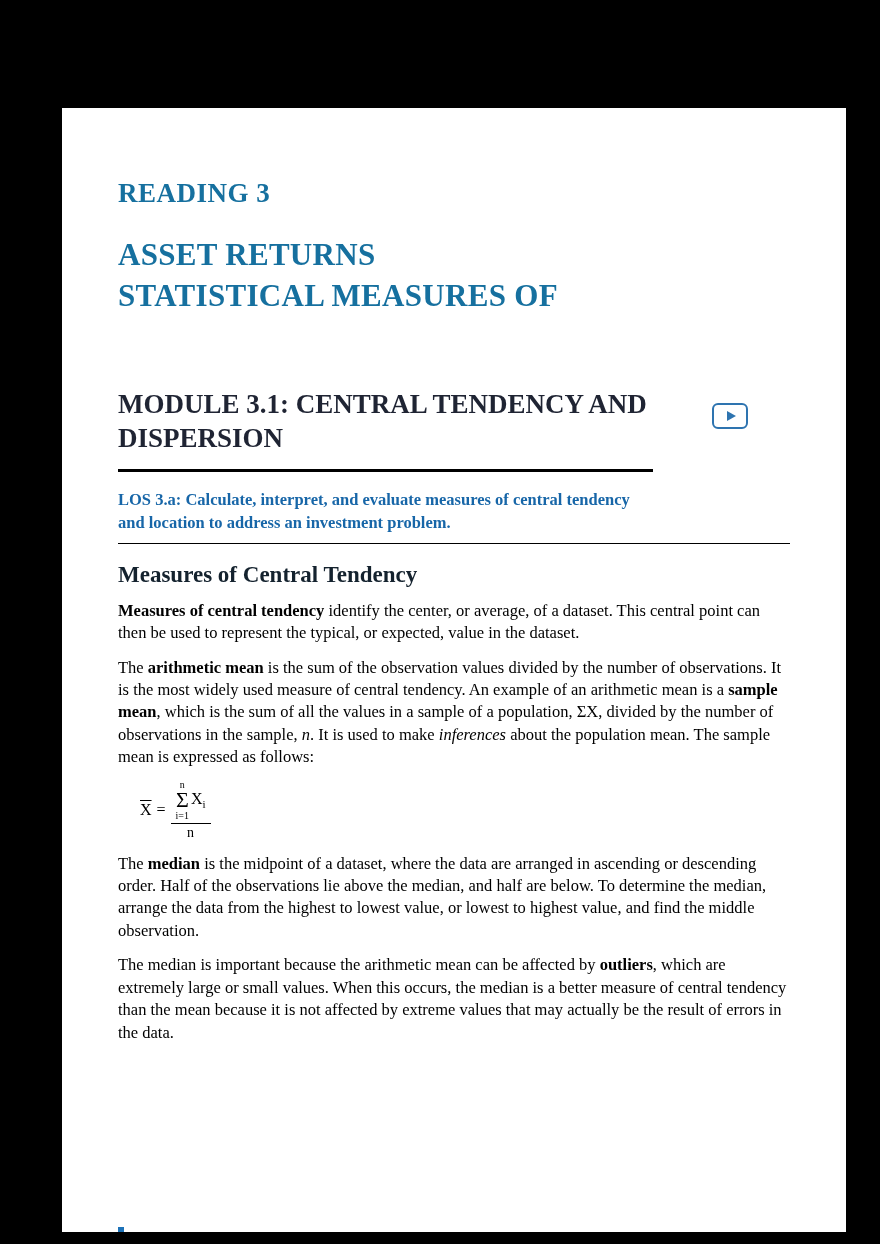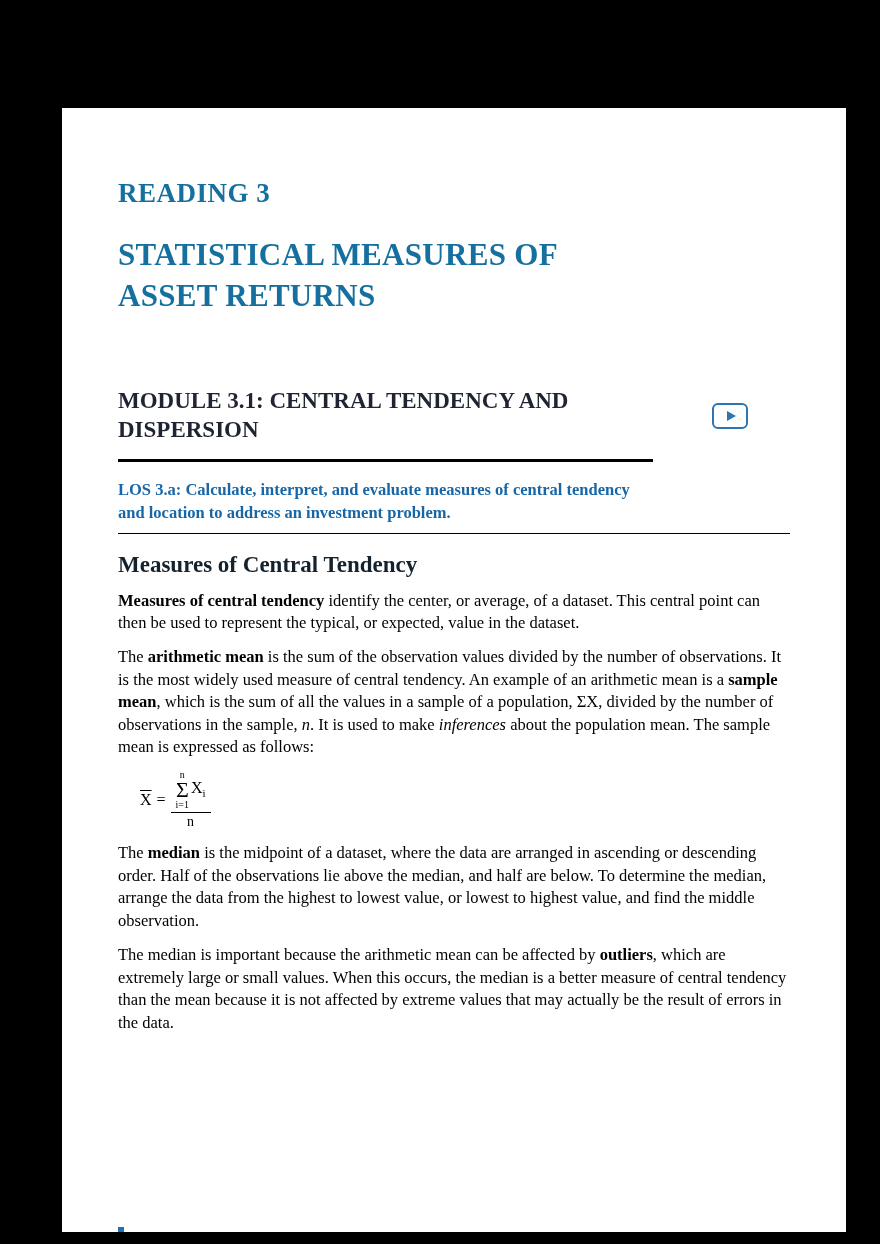--- a/index.html
+++ b/index.html
@@ -36,21 +36,21 @@
   }
   .main-title{
     margin:26px 0 0;font-size:31px;line-height:1.32;
     font-weight:bold;color:var(--title-blue);letter-spacing:.3px;
   }
   .main-title .line{display:block;}
 
   .module-row{display:flex;justify-content:space-between;margin-top:70px;}
   .module-left{width:535px;}
   .module-heading{
-    margin:0;font-size:23px;line-height:1.26;
+    margin:0;font-size:27px;line-height:1.26;
     font-weight:bold;color:var(--module-dark);
   }
   .rule-thick{border-top:3px solid #000;margin-top:14px;}
   .los{
     margin:16px 0 0;font-size:16.5px;line-height:1.42;
     font-weight:bold;color:var(--los-blue);
   }
   .module-right{
     width:120px;display:flex;flex-direction:column;
     align-items:center;padding-top:16px;flex-shrink:0;
@@ -116,22 +116,22 @@
 </style>
 </head>
 <body>
 
 <div class="page">
   <div class="content">
 
     <h2 class="reading-label">READING 3</h2>
 
     <h1 class="main-title">
+      <span class="line">ASSET RETURNS</span>
       <span class="line">STATISTICAL MEASURES OF</span>
-      <span class="line">ASSET RETURNS</span>
     </h1>
 
     <div class="module-row">
       <div class="module-left">
         <h2 class="module-heading">MODULE 3.1: CENTRAL TENDENCY AND DISPERSION</h2>
         <div class="rule-thick"></div>
         <p class="los">LOS 3.a: Calculate, interpret, and evaluate measures of central tendency and location to address an investment problem.</p>
       </div>
       <div class="module-right">
         <div class="video-btn">

